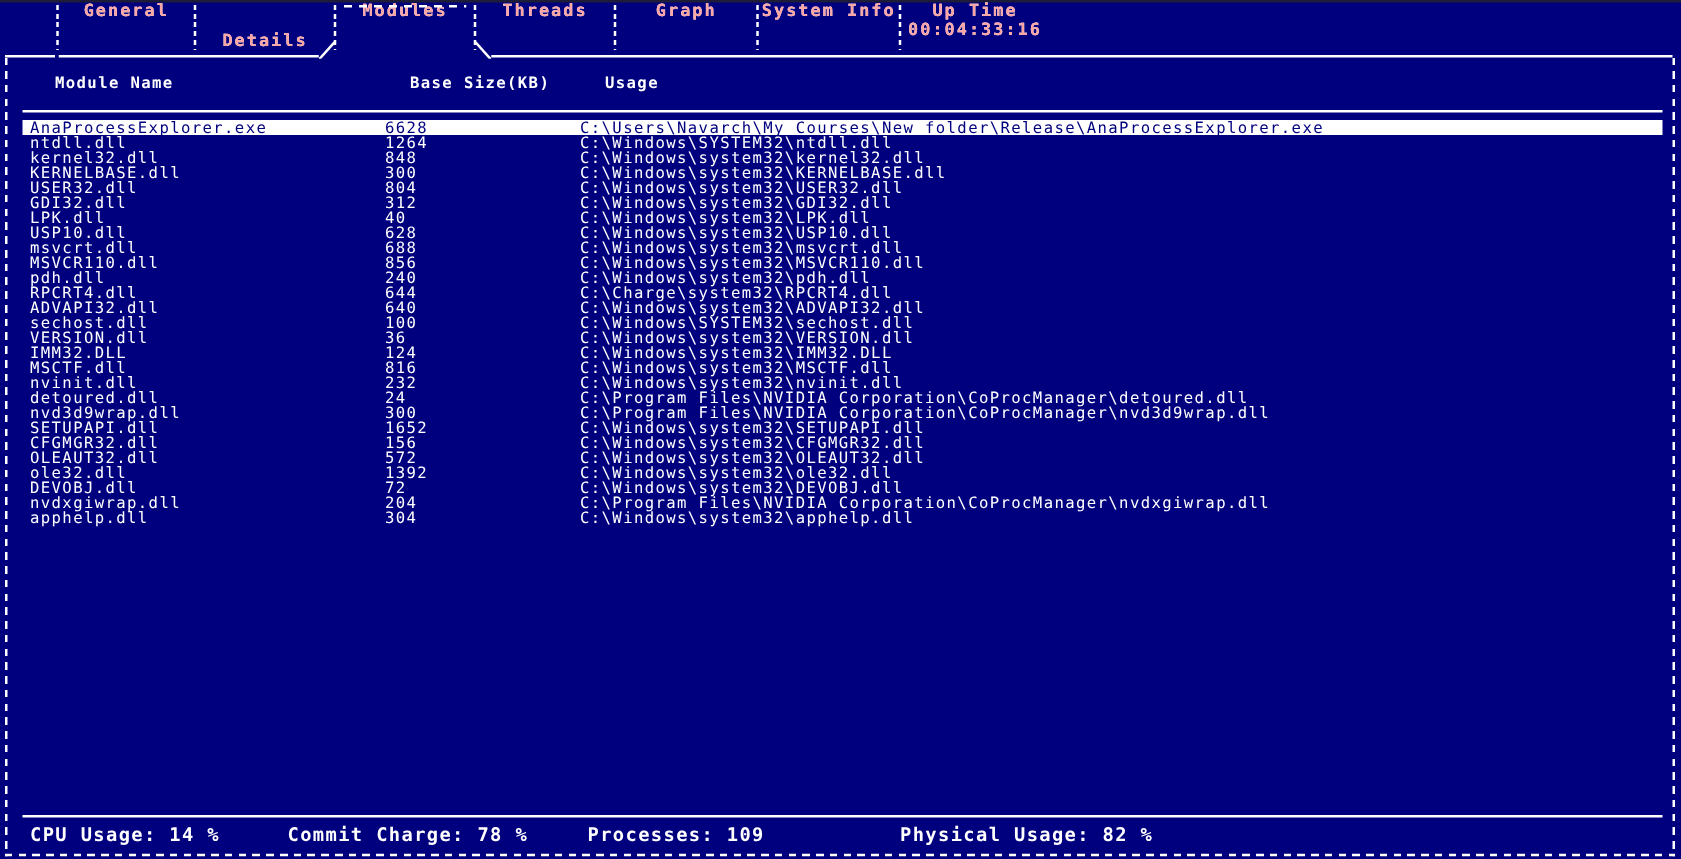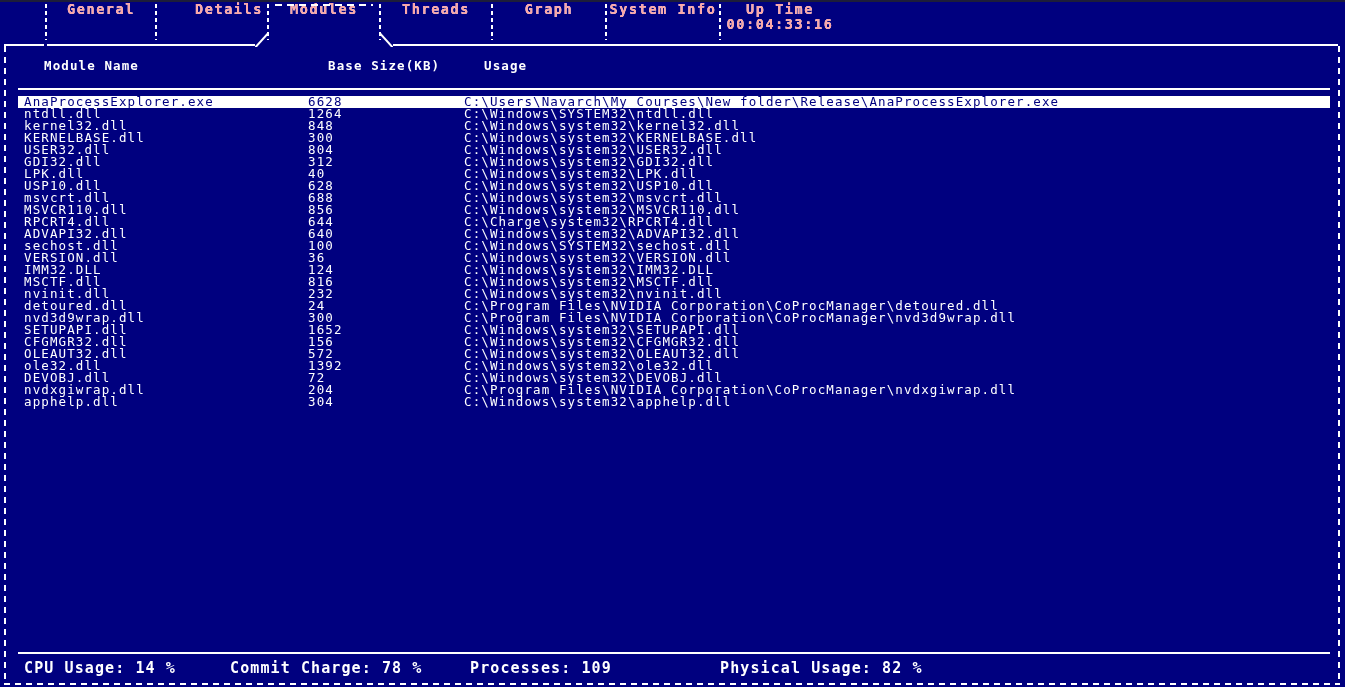--- a/index.html
+++ b/index.html
@@ -190,21 +190,21 @@
 <div id="app">
 
   <div class="top-hairline"></div>
 
   <div class="tabbar" id="tabbar">
       <div class="tab-sep" style="left: 45px;"></div>
       <div class="tab" style="left: 47px; width: 108px;">
         <span>General</span>
       </div>
       <div class="tab-sep" style="left: 155px;"></div>
-      <div class="tab" style="left: 174px; width: 110px;">
+      <div class="tab" style="left: 157px; width: 110px; margin-top: 24px;">
         <span>Details</span>
       </div>
       <div class="tab-sep" style="left: 267px;"></div>
       <div class="tab" style="left: 269px; width: 110px;">
         <span>Modules</span>
       </div>
       <div class="active-top" style="left: 275px; width: 98px;"></div>
       <div class="active-corner left" style="left: 255px;"></div>
       <div class="active-corner right" style="left: 379px;"></div>
       <div class="tab-sep" style="left: 379px;"></div>
@@ -283,20 +283,25 @@
       </div>
       <div class="row">
         <span class="cell c-name">msvcrt.dll</span>
         <span class="cell c-size">688</span>
         <span class="cell c-path">C:\Windows\system32\msvcrt.dll</span>
       </div>
       <div class="row">
         <span class="cell c-name">MSVCR110.dll</span>
         <span class="cell c-size">856</span>
         <span class="cell c-path">C:\Windows\system32\MSVCR110.dll</span>
+      </div>
+      <div class="row">
+        <span class="cell c-name">pdh.dll</span>
+        <span class="cell c-size">240</span>
+        <span class="cell c-path">C:\Windows\system32\pdh.dll</span>
       </div>
       <div class="row">
         <span class="cell c-name">RPCRT4.dll</span>
         <span class="cell c-size">644</span>
         <span class="cell c-path">C:\Charge\system32\RPCRT4.dll</span>
       </div>
       <div class="row">
         <span class="cell c-name">ADVAPI32.dll</span>
         <span class="cell c-size">640</span>
         <span class="cell c-path">C:\Windows\system32\ADVAPI32.dll</span>

